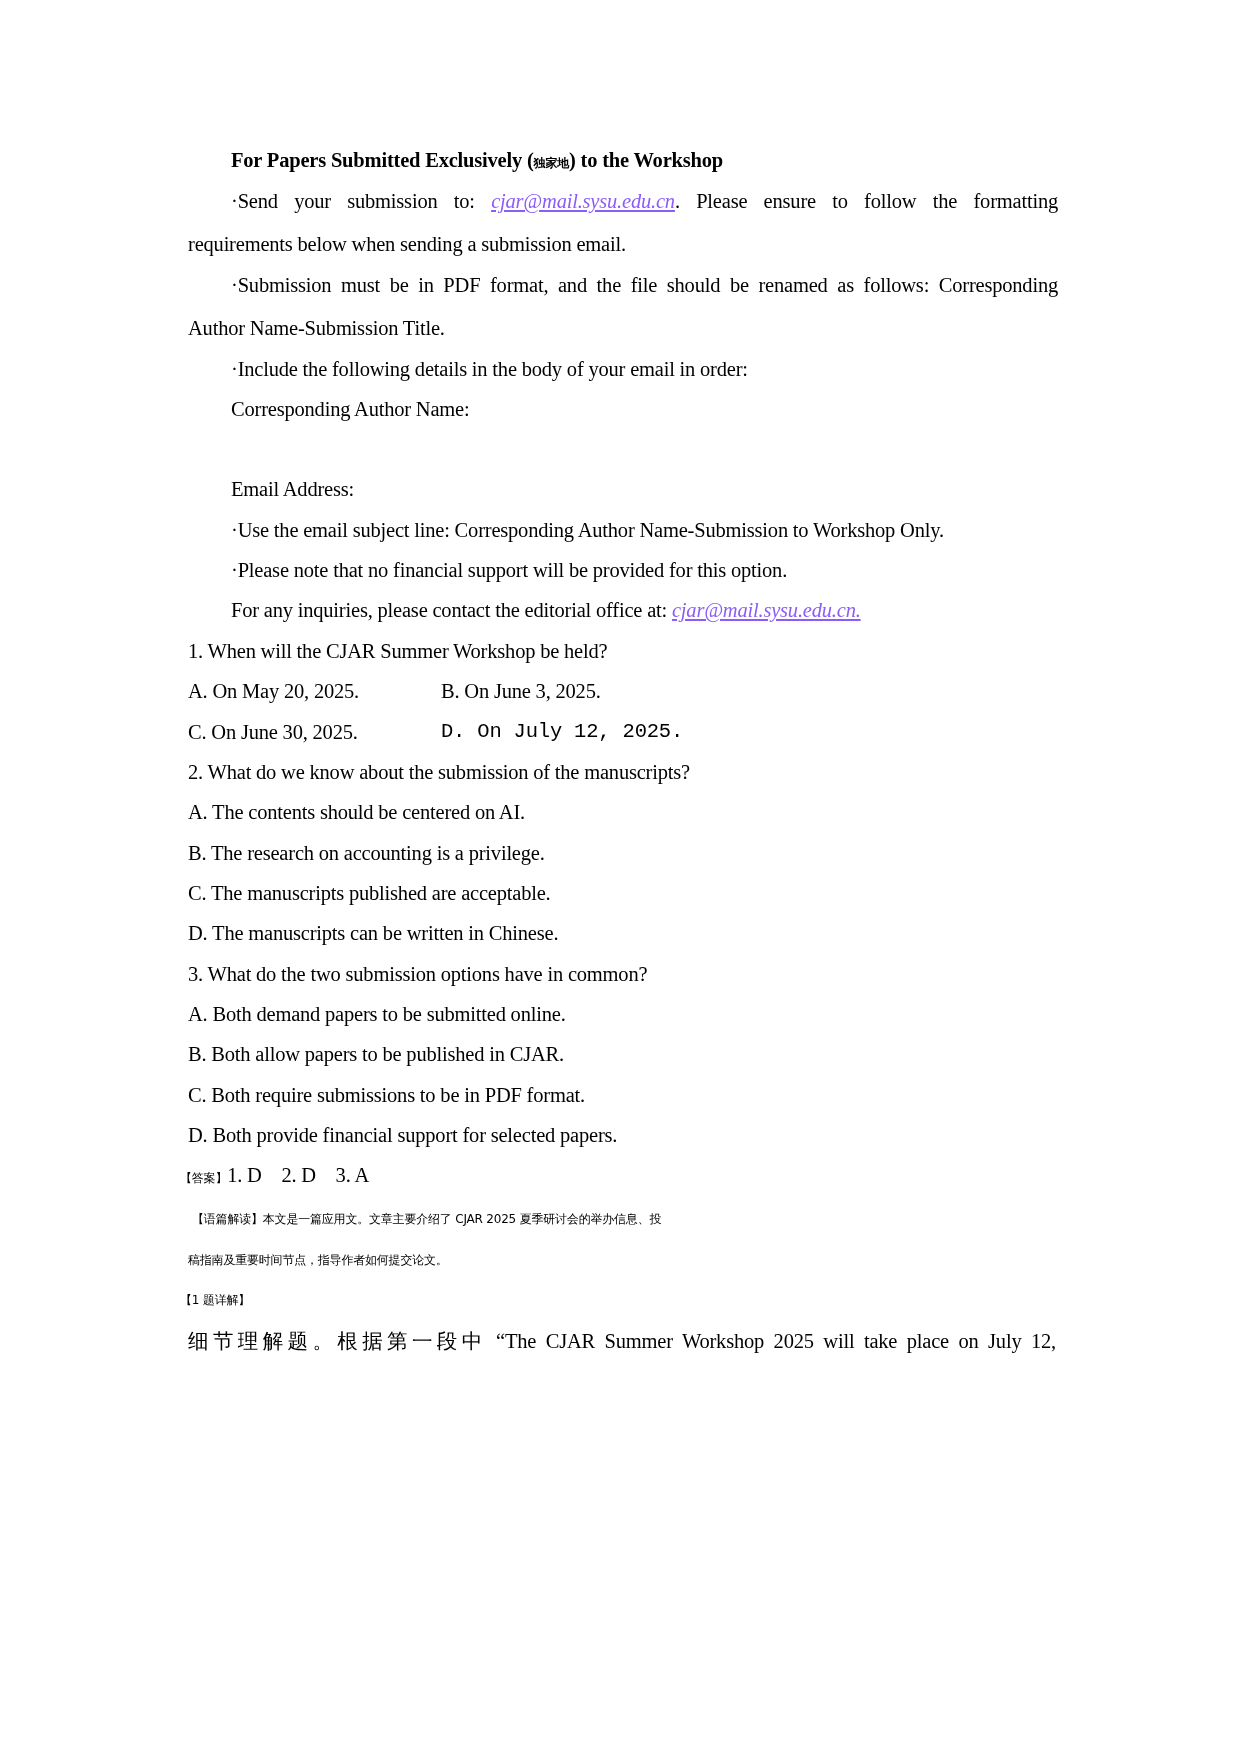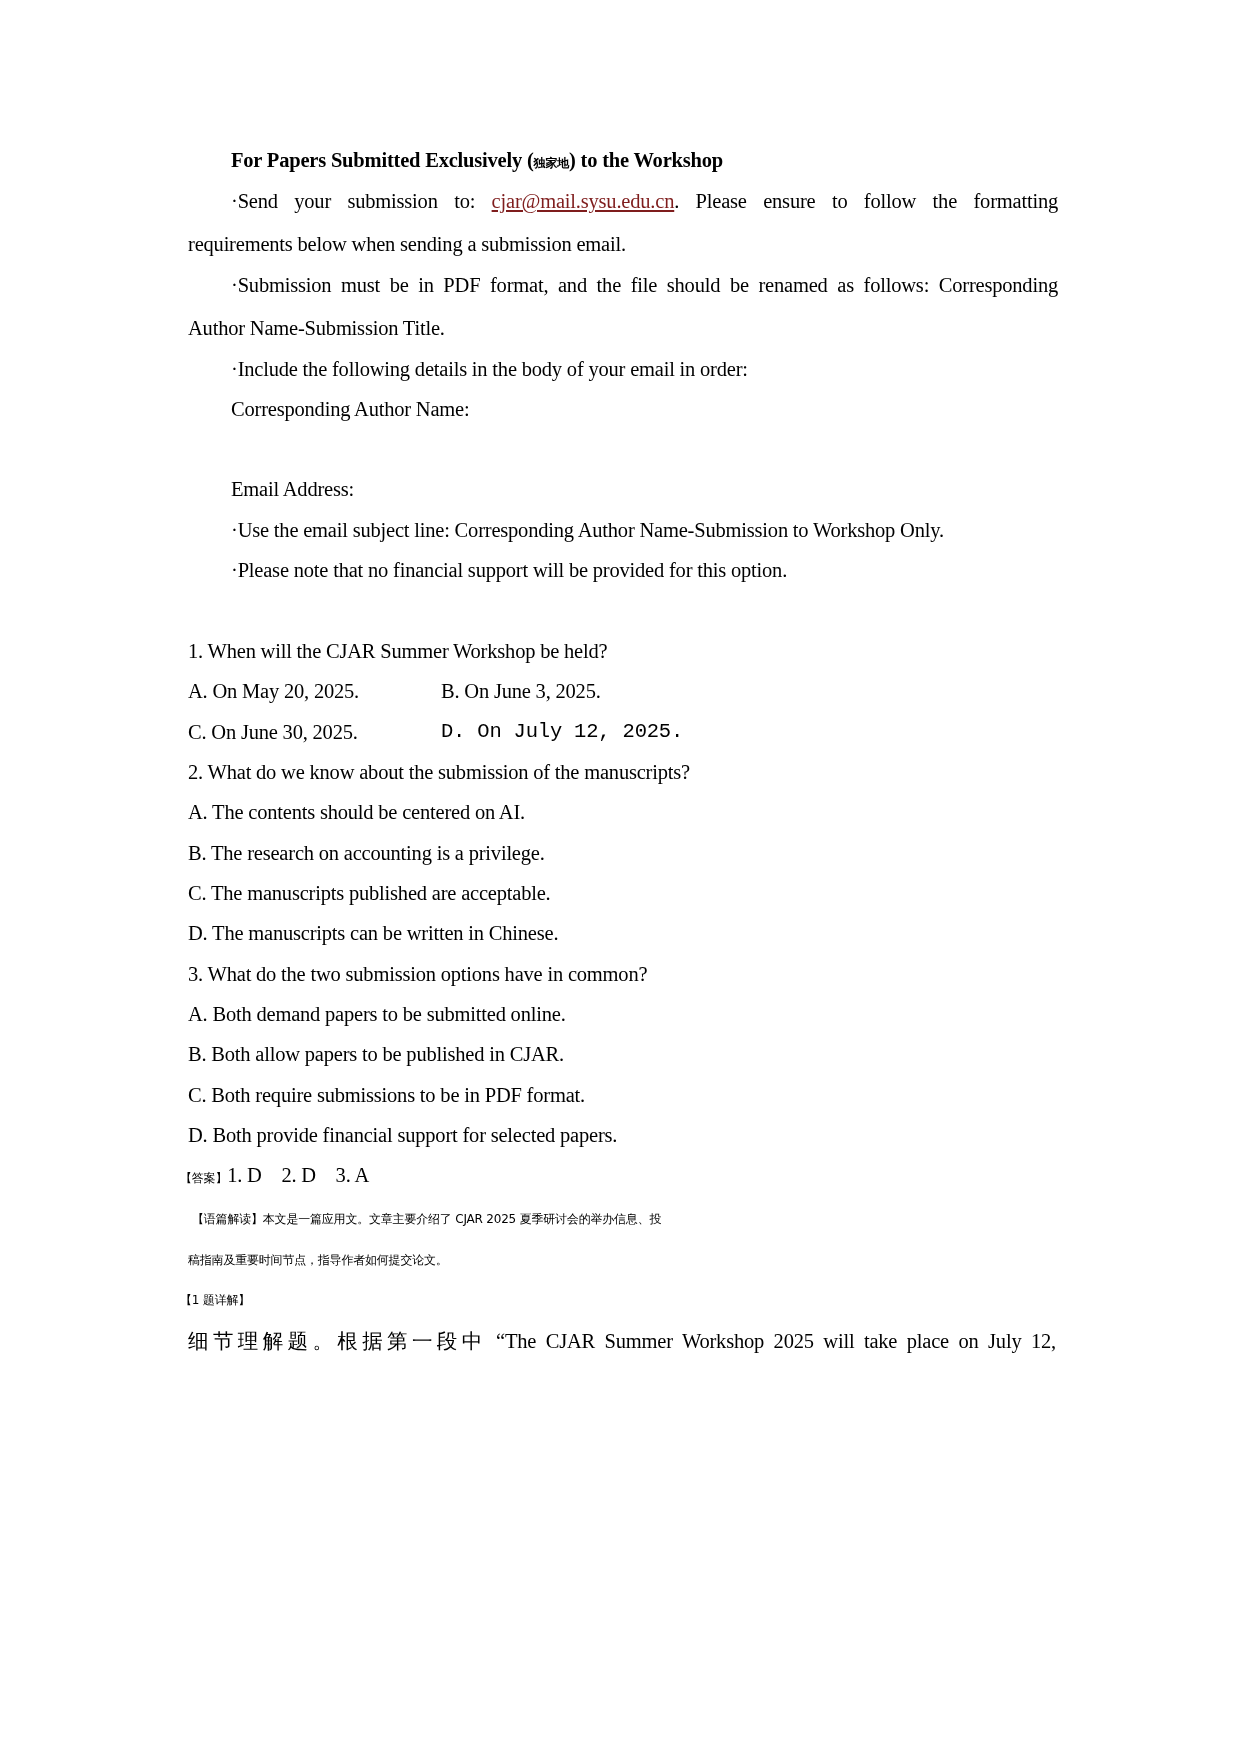--- a/index.html
+++ b/index.html
@@ -32,22 +32,23 @@
       letter-spacing: -0.2px;
     }
     .indent { left: 231px; width: 827px; }
     .justify {
       text-align: justify;
       text-align-last: justify;
       white-space: normal;
     }
     .bold { font-weight: bold; }
     .email {
+      font-style: italic;
       text-decoration: underline;
-      color: #7f1d1d;
+      color: #8b5cf6;
     }
     .opt2 {
       position: absolute;
       left: 253px;
     }
     .cn {
       font-family: "DejaVu Sans", sans-serif;
       font-size: 12px;
     }
   </style>
@@ -68,20 +69,21 @@
 
   <div class="line indent" style="top:357px;">·Include the following details in the body of your email in order:</div>
 
   <div class="line indent" style="top:397px;">Corresponding Author Name:</div>
   <div class="line indent" style="top:477px;">Email Address:</div>
 
   <div class="line indent" style="top:518px;">·Use the email subject line: Corresponding Author Name-Submission to Workshop Only.</div>
 
   <div class="line indent" style="top:558px;">·Please note that no financial support will be provided for this option.</div>
 
+  <div class="line indent" style="top:598px;"><span>For any inquiries, please contact the editorial office at: </span><a class="email">cjar@mail.sysu.edu.cn.</a></div>
 
   <div class="line" style="top:639px;">1. When will the CJAR Summer Workshop be held?</div>
   <div class="line" style="top:679px;">
     <span>A. On May 20, 2025.</span>
     <span class="opt2" style="left:253px;">B. On June 3, 2025.</span>
   </div>
   <div class="line" style="top:720px;">
     <span>C. On June 30, 2025.</span>
     <span class="opt2" style="left:253px;font-family:Liberation Mono, monospace;">D. On July 12, 2025.</span>
   </div>

